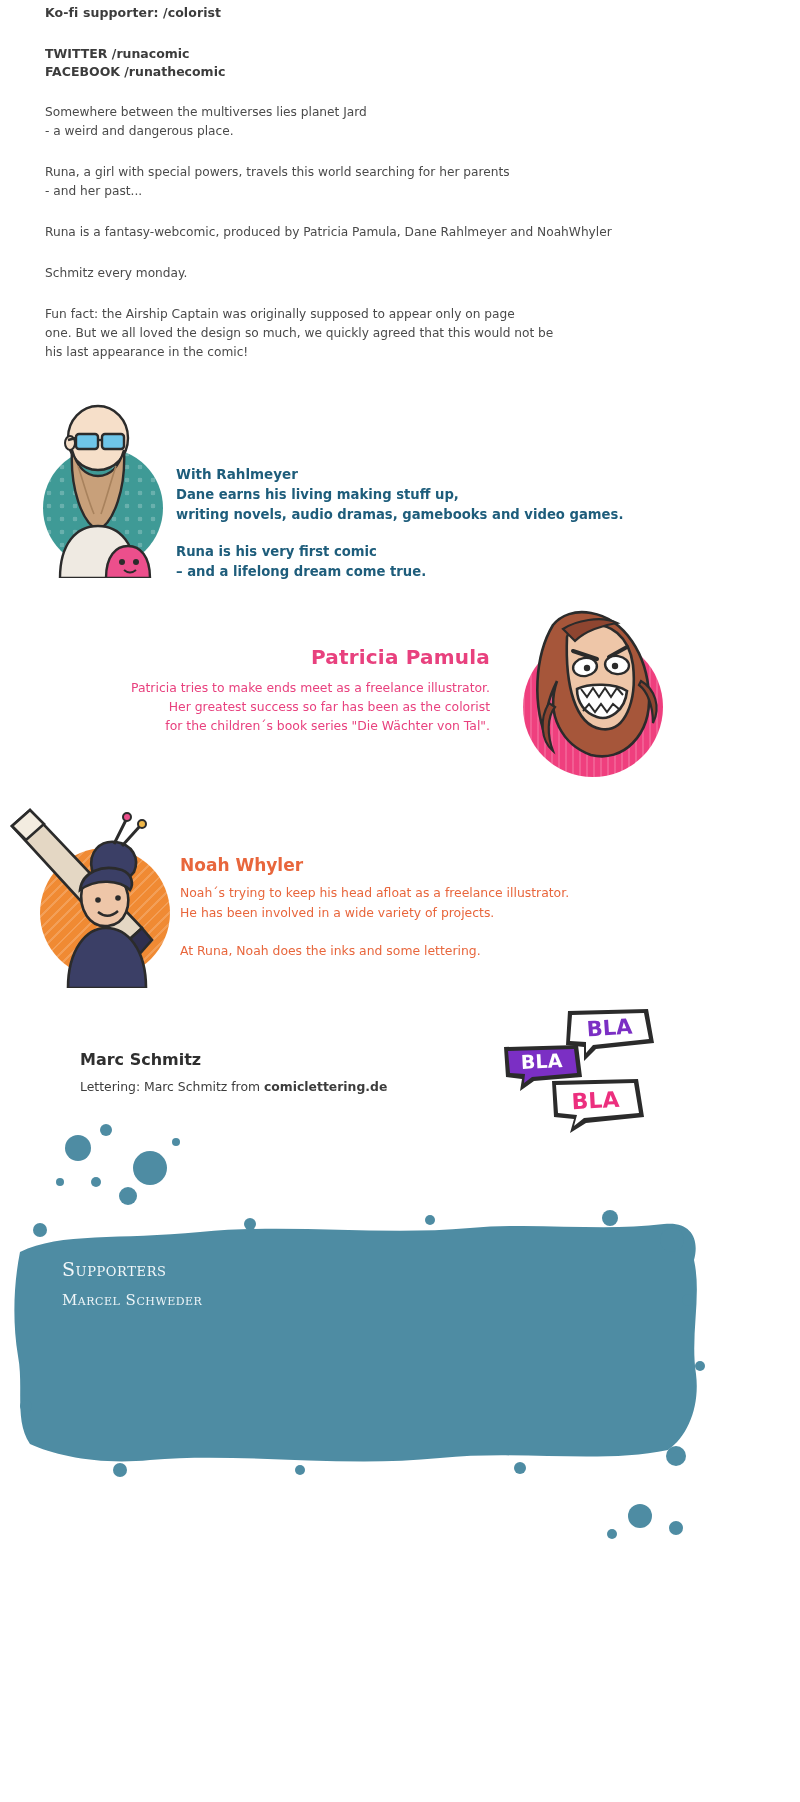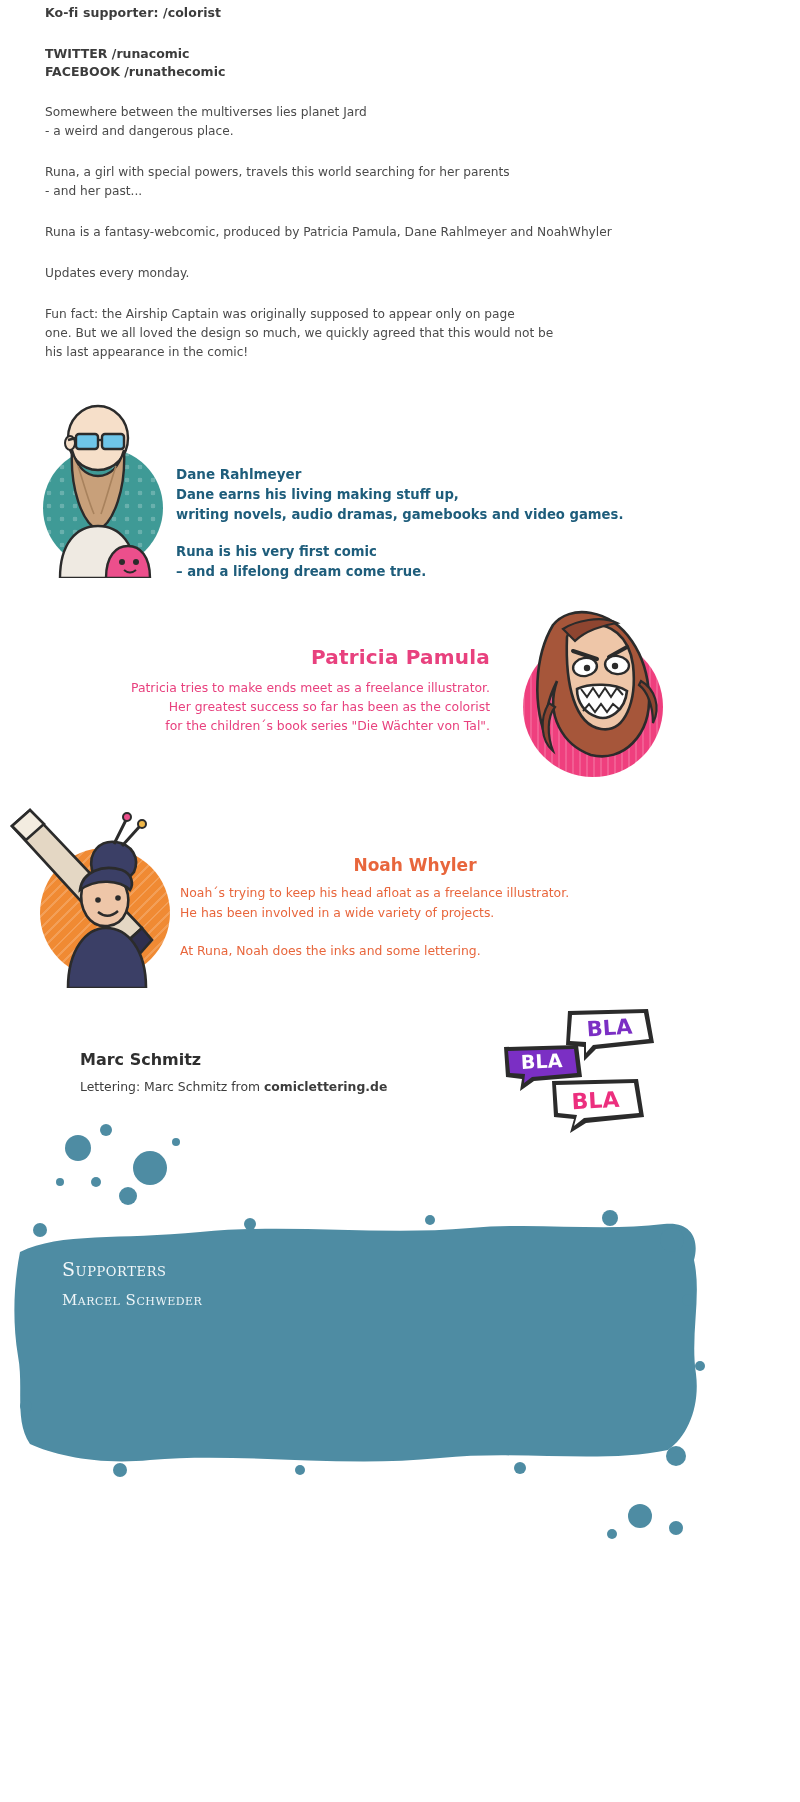--- a/index.html
+++ b/index.html
@@ -156,21 +156,20 @@
     position: absolute;
     left: 180px;
     top: 855px;
     width: 470px;
     color: #e8663c;
   }
   .noah-text .name {
     font-size: 17px;
     font-weight: bold;
     color: #e8663c;
-    text-align: center;
   }
   .noah-text .body {
     margin-top: 8px;
     font-size: 12.4px;
     line-height: 1.6;
   }
   .noah-text .body2 {
     margin-top: 18px;
     font-size: 12.4px;
     line-height: 1.6;
@@ -239,21 +238,21 @@
     <div class="social">
       <div>TWITTER /runacomic</div>
       <div>FACEBOOK /runathecomic</div>
     </div>
 
     <div class="para" style="white-space:pre-line">Somewhere between the multiverses lies planet Jard
 - a weird and dangerous place.</div>
     <div class="para" style="white-space:pre-line">Runa, a girl with special powers, travels this world searching for her parents
 - and her past...</div>
     <div class="para" style="white-space:pre-line">Runa is a fantasy-webcomic, produced by Patricia Pamula, Dane Rahlmeyer and NoahWhyler</div>
-    <div class="para" style="white-space:pre-line">Updates every monday.</div>
+    <div class="para" style="white-space:pre-line">Schmitz every monday.</div>
     <div class="para" style="white-space:pre-line">Fun fact: the Airship Captain was originally supposed to appear only on page
 one. But we all loved the design so much, we quickly agreed that this would not be
 his last appearance in the comic!</div>
   </div>
 
   <div class="dane-portrait">
     <div class="dane-circle"></div>
     <svg class="dane-art" width="125" height="190" viewBox="0 0 125 190">
 
       <ellipse cx="60" cy="50" rx="30" ry="32" fill="#f6dfc9" stroke="#2b2b2b" stroke-width="2.4"></ellipse>
@@ -272,21 +271,21 @@
       <path d="M22 190 C22 156 38 138 60 138 C82 138 98 156 98 190 Z" fill="#efeae2" stroke="#2b2b2b" stroke-width="2.4"></path>
 
       <path d="M68 190 C68 168 78 158 90 158 C102 158 112 168 112 190 Z" fill="#ec4f8c" stroke="#2b2b2b" stroke-width="2.4"></path>
       <circle cx="84" cy="174" r="3" fill="#2b2b2b"></circle>
       <circle cx="98" cy="174" r="3" fill="#2b2b2b"></circle>
       <path d="M86 182 q6 5 12 0" stroke="#2b2b2b" stroke-width="2" fill="none"></path>
     </svg>
   </div>
 
   <div class="dane-text">
-    <div class="name">Dane Rahlmeyer</div>
+    <div class="name">With Rahlmeyer</div>
     <div style="white-space:pre-line">Dane earns his living making stuff up,
 writing novels, audio dramas, gamebooks and video games.</div>
     <div class="gap" style="white-space:pre-line">Runa is his very first comic
 – and a lifelong dream come true.</div>
   </div>
 
   <div class="patricia-text">
     <div class="name">Patricia Pamula</div>
     <div class="body" style="white-space:pre-line">Patricia tries to make ends meet as a freelance illustrator.
 Her greatest success so far has been as the colorist

